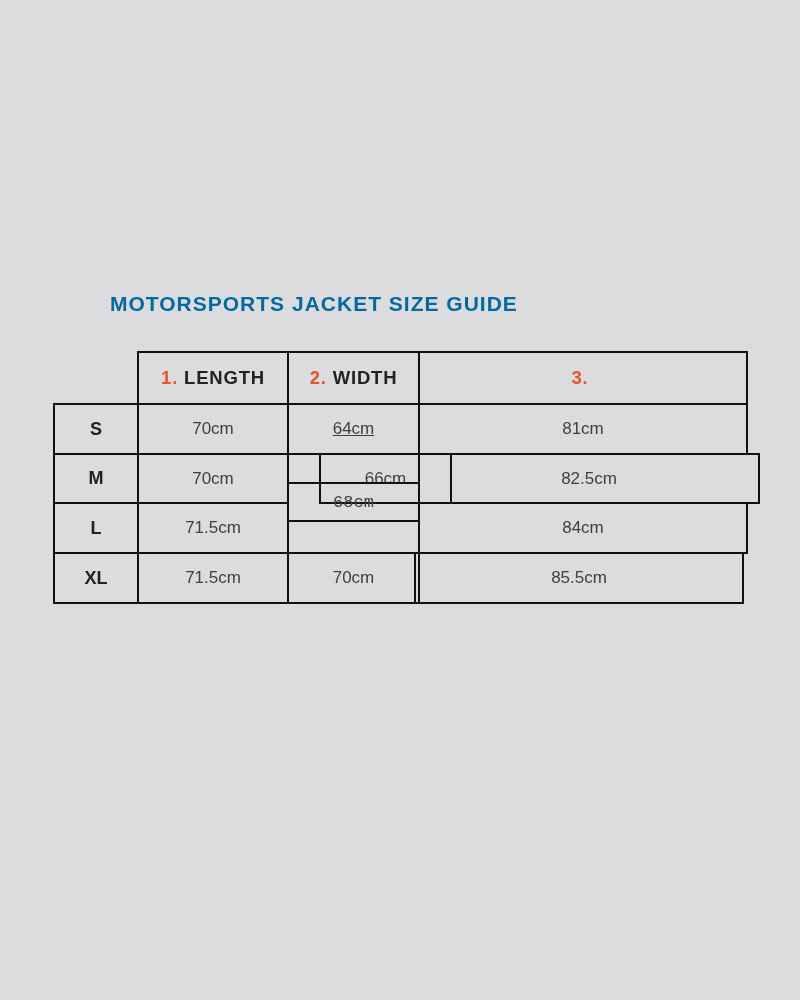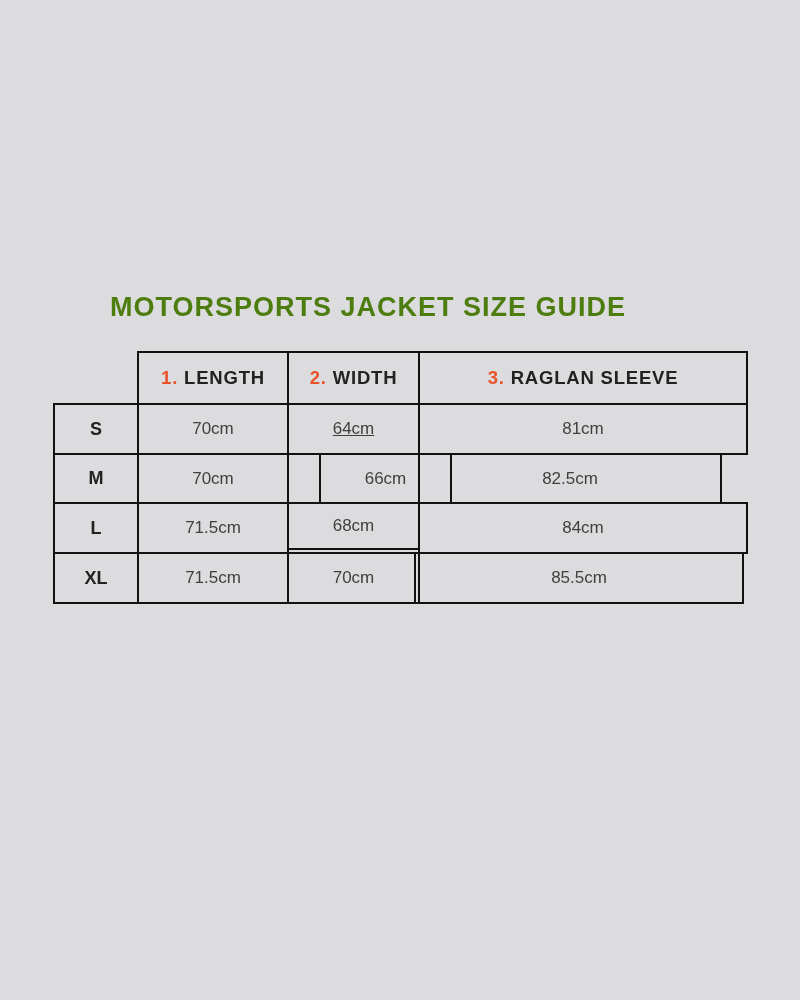--- a/index.html
+++ b/index.html
@@ -2,21 +2,21 @@
 <html><head>
 <meta charset="utf-8">
 <style>
   html, body { margin:0; padding:0; }
   body {
     width:800px; height:1000px; background:#dcdcdf; position:relative; overflow:hidden;
     font-family:"Liberation Sans", sans-serif; color:#1a1a1a;
   }
   .title {
     position:absolute; left:110px; top:292px;
-    font-size:27px; font-weight:bold; letter-spacing:1px; color:#4d7c0f;
+    font-size:21px; font-weight:bold; letter-spacing:1px; color:#0369a1;
   }
   .grid { position:absolute; left:0; top:0; }
   .cell {
     position:absolute; box-sizing:border-box; border:2px solid #111;
     display:flex; align-items:center; justify-content:center;
     font-size:17px; color:#404040;
   }
   .hdr { font-weight:bold; letter-spacing:0.8px; color:#222; font-size:18.5px; }
   .num { color:#e8532a; margin-right:6px; }
   .size { font-weight:bold; color:#222; font-size:18px; }
@@ -31,35 +31,34 @@
   <div class="cell hdr" style="left:137px;top:351px;width:152px;height:54px;">
     <span class="num">1.</span>
       <span>LENGTH</span>
   </div>
   <div class="cell hdr" style="left:287px;top:351px;width:133px;height:54px;">
     <span class="num">2.</span>
       <span>WIDTH</span>
   </div>
   <div class="cell hdr" style="left:418px;top:351px;width:330px;height:54px;">
     <span class="num">3.</span>
-      <span>RAGLAN SLEEVE</span>
   </div>
 
   <div class="cell size" style="left:53px;top:403px;width:86px;height:52px;">S</div>
   <div class="cell" style="left:137px;top:403px;width:152px;height:52px;">70cm</div>
   <div class="cell" style="left:287px;top:403px;width:133px;height:52px;text-decoration:underline;">64cm</div>
   <div class="cell" style="left:418px;top:403px;width:330px;height:52px;">81cm</div>
 
   <div class="cell size" style="left:53px;top:453px;width:86px;height:51px;">M</div>
   <div class="cell" style="left:137px;top:453px;width:152px;height:51px;">70cm</div>
   <div class="cell" style="left:287px;top:453px;width:133px;height:51px;margin-left:32px;">66cm</div>
-  <div class="cell" style="left:418px;top:453px;width:304px;height:51px;">82.5cm</div>
+  <div class="cell" style="left:418px;top:453px;width:342px;height:51px;">82.5cm</div>
 
   <div class="cell size" style="left:53px;top:502px;width:86px;height:52px;">L</div>
   <div class="cell" style="left:137px;top:502px;width:152px;height:52px;">71.5cm</div>
-  <div class="cell" style="left:287px;top:502px;width:133px;height:48px;">68cm</div>
+  <div class="cell" style="left:287px;top:482px;width:133px;height:40px;font-family:Liberation Mono, monospace;">68cm</div>
   <div class="cell" style="left:418px;top:502px;width:330px;height:52px;">84cm</div>
 
   <div class="cell size" style="left:53px;top:552px;width:86px;height:52px;">XL</div>
   <div class="cell" style="left:137px;top:552px;width:152px;height:52px;">71.5cm</div>
   <div class="cell" style="left:287px;top:552px;width:133px;height:52px;">70cm</div>
   <div class="cell" style="left:414px;top:552px;width:330px;height:52px;">85.5cm</div>
 </div>
 
 </body></html>

